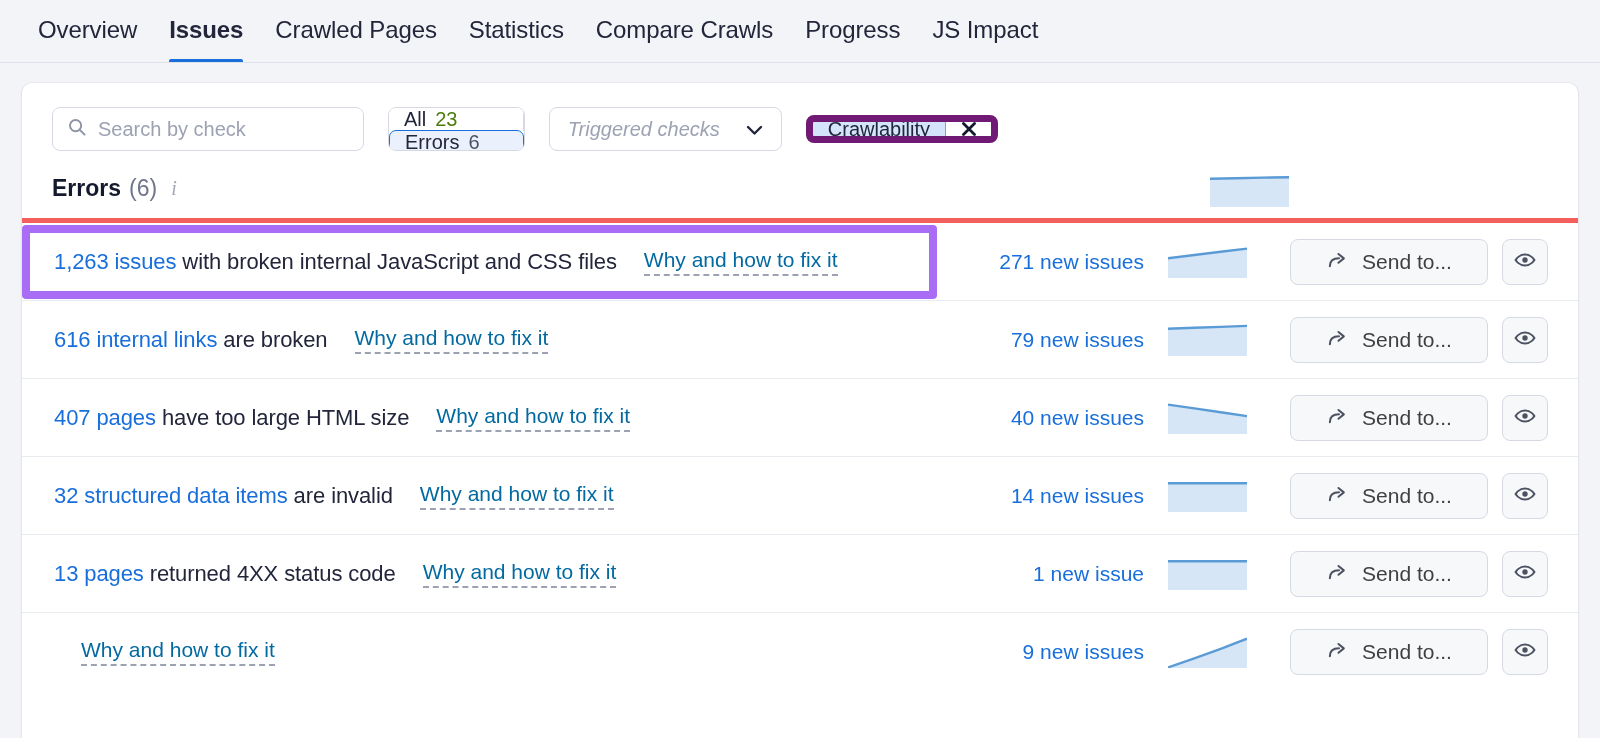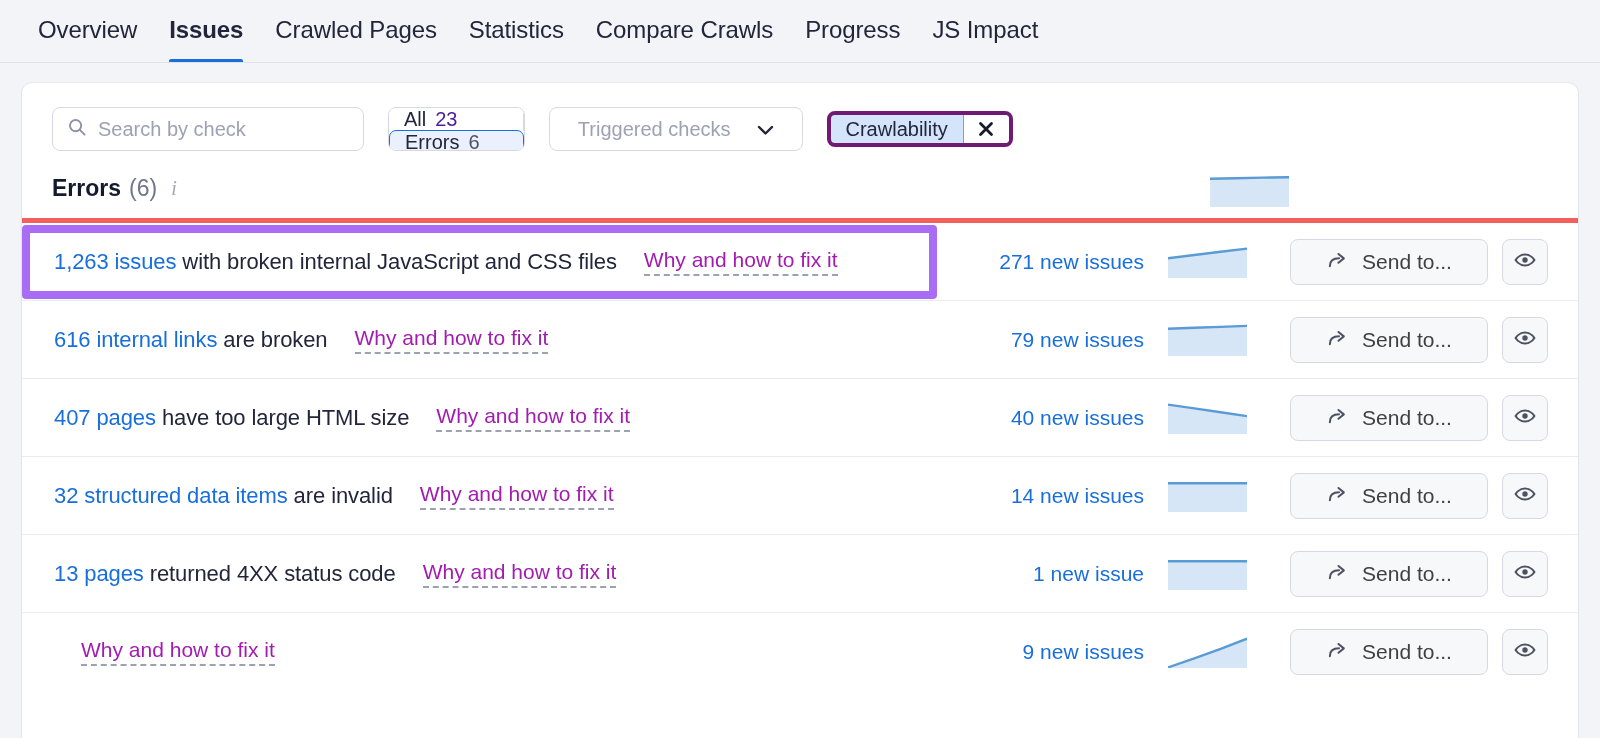--- a/index.html
+++ b/index.html
@@ -118,49 +118,50 @@
     gap: 9px;
     padding: 0 15px;
     font-size: 20px;
     color: #23263b;
     cursor: pointer;
     border-right: 1px solid #d6d9e3;
     background: #fff;
     white-space: nowrap;
   }
   .seg:last-child { border-right: none; }
-  .seg .seg-count { color: #4c1d95; }
+  .seg .seg-count { color: #4d7c0f; }
   .seg.selected {
     background: #eaf1fd;
     border: 1px solid #186fdb;
     border-radius: 7px;
     margin: -1px 0;
   }
   .seg.selected .seg-count { color: #4d5262; }
 
   .dropdown {
     display: flex;
     align-items: center;
     gap: 26px;
     height: 44px;
-    padding: 0 28px;
+    padding: 0 18px;
     border: 1px solid #d6d9e3;
     border-radius: 8px;
     background: #fff;
     cursor: pointer;
     font-size: 20px;
     color: #9da2b3;
     white-space: nowrap;
+    font-style: italic;
   }
 
   .chip {
     display: flex;
     align-items: stretch;
-    height: 36px;
-    border: 4px solid #701a75;
+    height: 28px;
+    border: 7px solid #701a75;
     border-radius: 8px;
     background: #d3e4fb;
     overflow: hidden;
     cursor: pointer;
   }
   .chip-label {
     display: flex;
     align-items: center;
     padding: 0 15px;
     font-size: 20px;
@@ -234,21 +235,21 @@
     letter-spacing: -0.1px;
   }
   .row-text .link {
     color: #186fdb;
     cursor: pointer;
   }
 
   .why-link {
     margin-left: 27px;
     font-size: 21px;
-    color: #a21caf;
+    color: #0369a1;
     border-bottom: 2px dashed #9da2b3;
     padding-bottom: 2px;
     cursor: pointer;
     white-space: nowrap;
   }
 
   .row-spacer { flex: 1 1 auto; }
 
   .new-issues {
     font-size: 21px;

